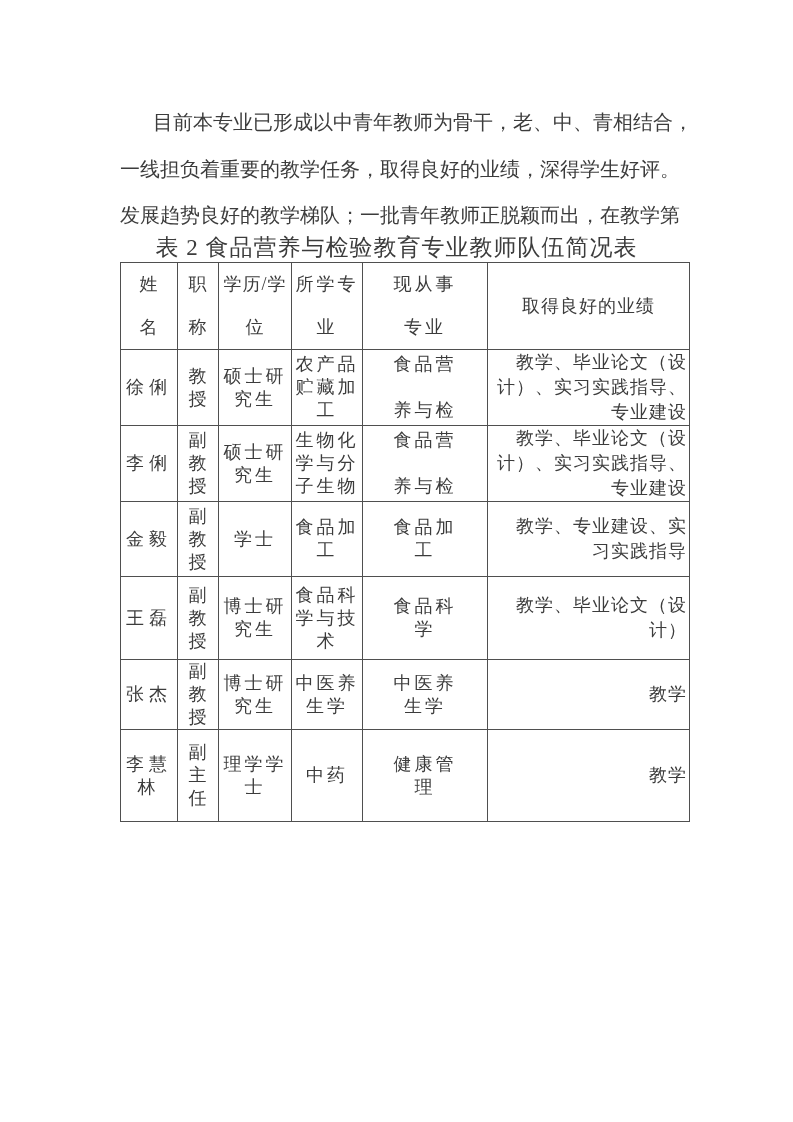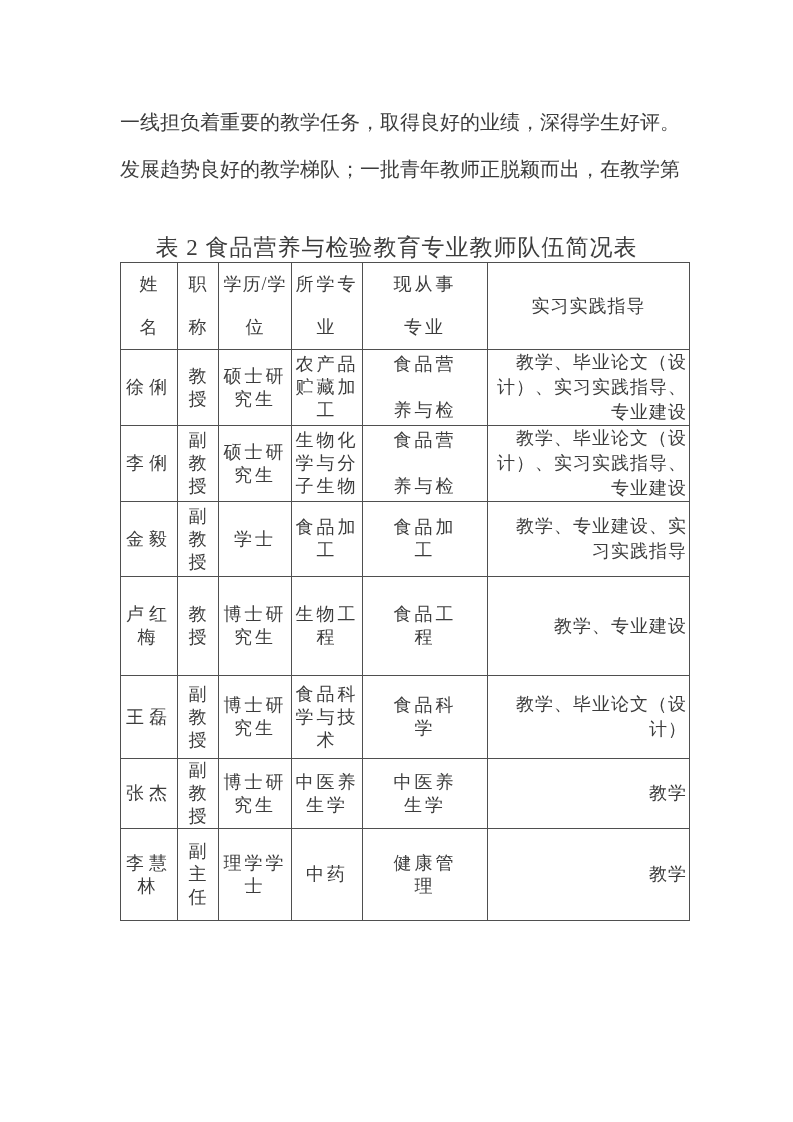--- a/index.html
+++ b/index.html
@@ -43,20 +43,21 @@
   .tbl td:nth-child(4),
   .tbl td:nth-child(5){letter-spacing:3px;}
   .tbl td:nth-child(6){letter-spacing:1px;line-height:25px;text-align:right;}
 </style>
 </head>
 <body>
 
 <div class="page">
 
   <div class="para">
+    <div class="pline indent">目前本专业已形成以中青年教师为骨干，老、中、青相结合，</div>
     <div class="pline">一线担负着重要的教学任务，取得良好的业绩，深得学生好评。</div>
     <div class="pline">发展趋势良好的教学梯队；一批青年教师正脱颖而出，在教学第</div>
   </div>
 
   <div class="caption">表 2 食品营养与检验教育专业教师队伍简况表</div>
 
   <table class="tbl">
     <colgroup>
       <col style="width:57px">
       <col style="width:41px">
@@ -70,21 +71,21 @@
         <th>姓
 名</th>
         <th>职
 称</th>
         <th>学历/学
 位</th>
         <th>所学专
 业</th>
         <th>现从事
 专业</th>
-        <th>实习实践指导</th>
+        <th>取得良好的业绩</th>
       </tr>
 
       <tr style="height:75px">
         <td>徐俐</td>
         <td>教
 授</td>
         <td>硕士研
 究生</td>
         <td>农产品
 贮藏加
@@ -123,33 +124,20 @@
 授</td>
         <td>学士</td>
         <td>食品加
 工</td>
         <td>食品加
 工</td>
         <td>教学、专业建设、实
 习实践指导</td>
       </tr>
 
-      <tr style="height:99px">
-        <td>卢红
-梅</td>
-        <td>教
-授</td>
-        <td>博士研
-究生</td>
-        <td>生物工
-程</td>
-        <td>食品工
-程</td>
-        <td>教学、专业建设</td>
-      </tr>
 
       <tr style="height:83px">
         <td>王磊</td>
         <td>副
 教
 授</td>
         <td>博士研
 究生</td>
         <td>食品科
 学与技

